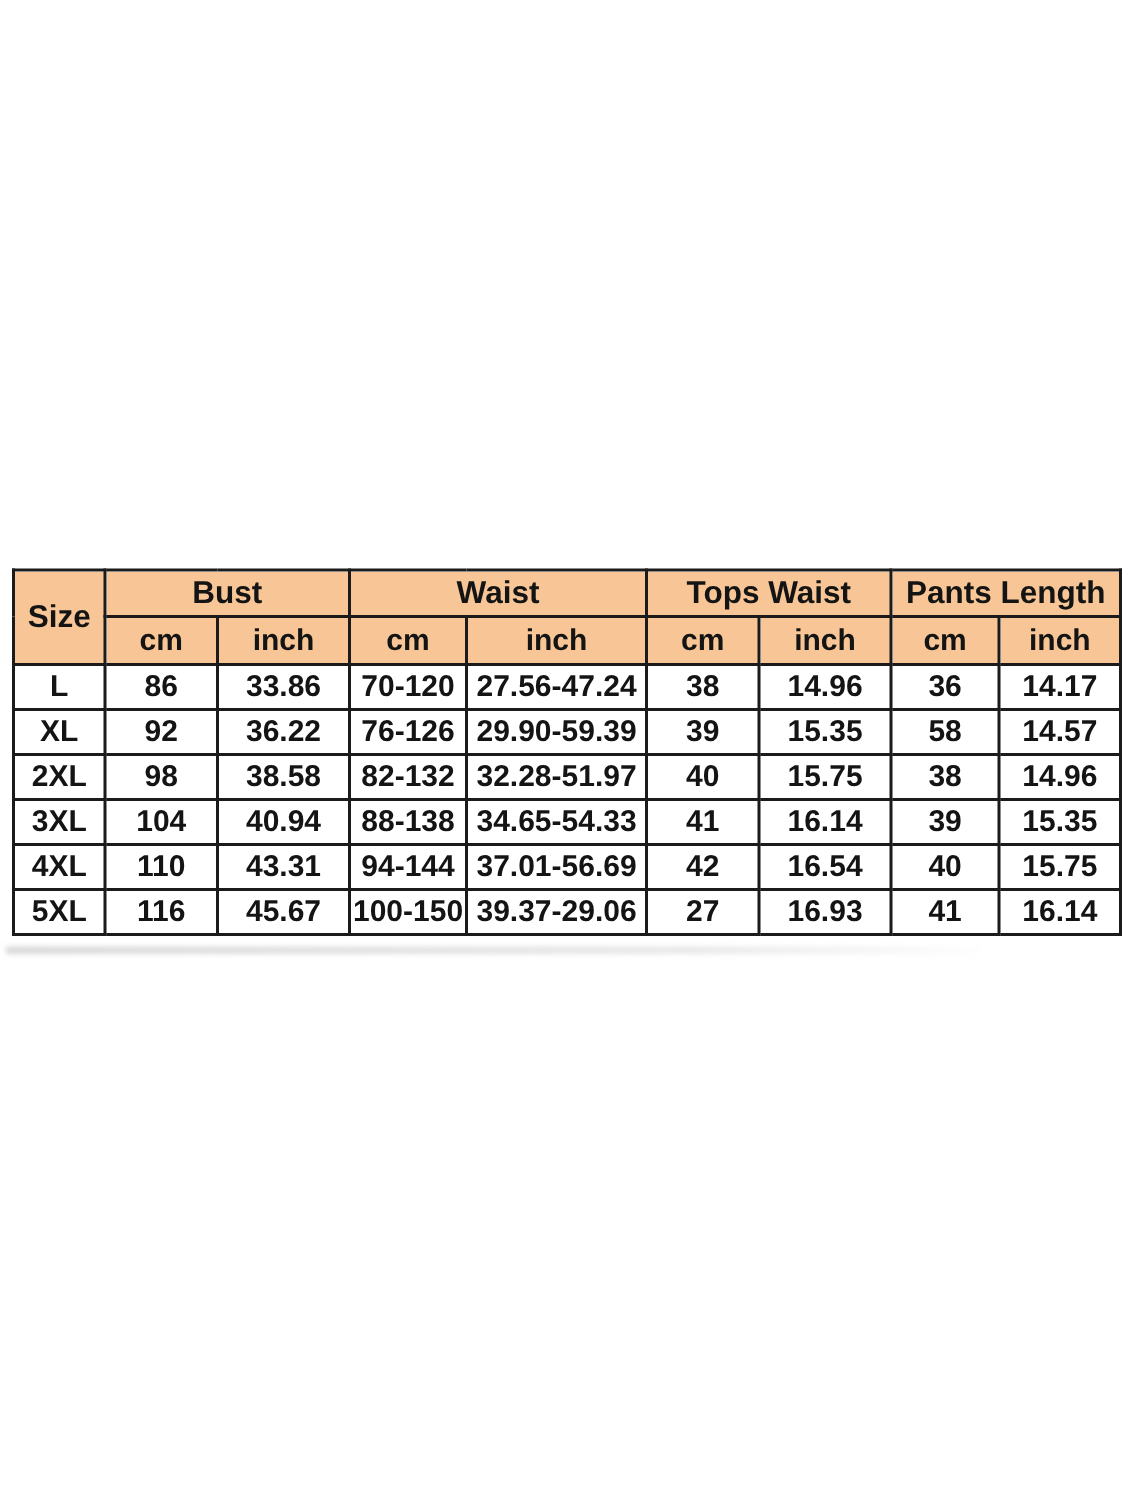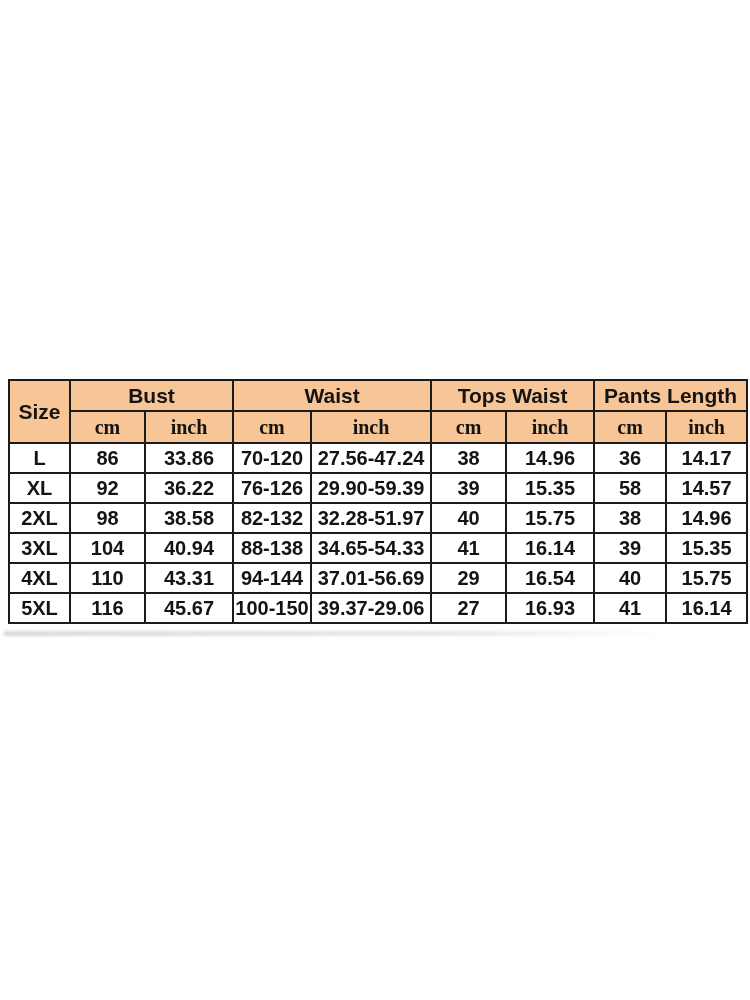--- a/index.html
+++ b/index.html
@@ -33,21 +33,21 @@
     color: #141414;
     font-size: 20px;
     line-height: 1;
     overflow: hidden;
     white-space: nowrap;
   }
   table.size-chart th.group {
     font-size: 21px;
   }
   tr.hdr-group { height: 31px; }
-  tr.hdr-units { height: 32px; font-family: Liberation Serif, serif; }
+  tr.hdr-units { height: 32px; }
   tr.data-row  { height: 30px; }
   .hdr-bg {
     background: #F8C696;
   }
   .shadow-smudge {
     position: absolute;
     left: 4px;
     top: 631px;
     width: 660px;
     height: 5px;
@@ -135,21 +135,21 @@
         <td>16.14</td>
         <td>39</td>
         <td>15.35</td>
       </tr>
       <tr class="data-row">
         <td>4XL</td>
         <td>110</td>
         <td>43.31</td>
         <td>94-144</td>
         <td>37.01-56.69</td>
-        <td>29</td>
+        <td>42</td>
         <td>16.54</td>
         <td>40</td>
         <td>15.75</td>
       </tr>
       <tr class="data-row">
         <td>5XL</td>
         <td>116</td>
         <td>45.67</td>
         <td>100-150</td>
         <td>39.37-29.06</td>

